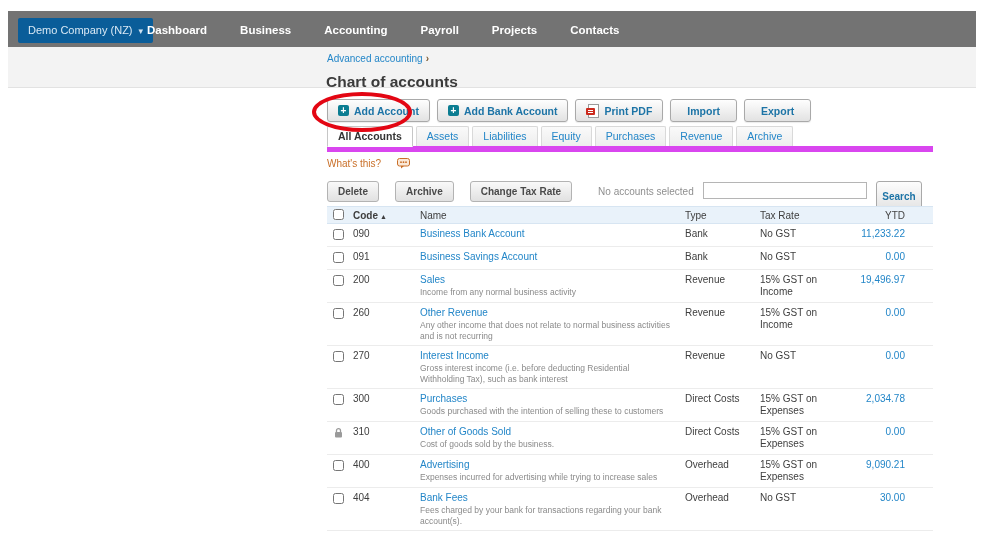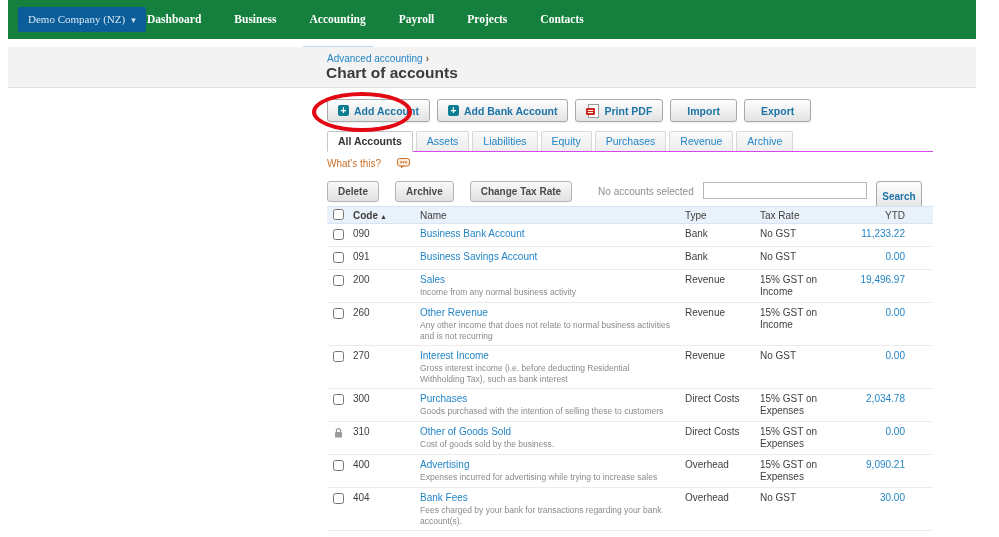--- a/index.html
+++ b/index.html
@@ -1,52 +1,52 @@
 <!DOCTYPE html>
 <html><head>
 <meta charset="utf-8">
 <style>
   * { margin:0; padding:0; box-sizing:border-box; }
   body { background:#fff; font-family:"Liberation Sans","DejaVu Sans",sans-serif; }
   .page { position:relative; width:999px; height:537px; background:#fff; overflow:hidden; }
 
   
-  .navbar { position:absolute; left:8px; top:0; width:968px; height:39px; background:#15803d;font-family:Liberation Serif, serif; }
+  .navbar { position:absolute; left:8px; top:11px; width:968px; height:39px; background:#737373; }
   .company-btn { position:absolute; left:10px; top:7px; height:25px; line-height:25px; padding:0 10px;
     background:#0a5d99; border-radius:2px; color:#d9e9f5; font-size:11px; cursor:pointer; }
   .company-btn .caret { font-size:9px; margin-left:6px; color:#cfe2f1; }
   .nav-items { position:absolute; left:136px; top:0; height:50px; display:flex; gap:27px; }
   .nav-item { position:relative; color:#ffffff; font-size:11.5px; font-weight:bold; line-height:39px;
     padding:0 3px; cursor:pointer; }
   .nav-item.active::after { content:""; position:absolute; left:-4px; right:-4px; bottom:0; height:4px;
     background:#b9d8ec; }
 
   
   .grayband { position:absolute; left:8px; top:47px; width:968px; height:41px; background:#f3f3f3;
     border-bottom:1px solid #e2e2e2; }
   .breadcrumb { position:absolute; left:319px; top:6px; font-size:10px; color:#2386c8; cursor:pointer; }
   .breadcrumb .bc-chevron { color:#7a5a33; margin-left:3px; font-weight:bold; }
-  .page-title { position:absolute; left:318px; top:17px; font-size:15.5px; font-weight:bold; color:#3b3b3b; }
+  .page-title { position:absolute; left:318px; top:26px; font-size:15.5px; font-weight:bold; color:#3b3b3b; }
 
   
   .actions { position:absolute; left:327px; top:99px; display:flex; gap:7px; }
   .btn { height:23px; padding:0 10px; display:flex; align-items:center; gap:5px;
     background:linear-gradient(#fefefe,#e2e2e2); border:1px solid #a9a9a9; border-radius:3px;
     color:#1d74a6; font-size:10.5px; font-weight:bold; cursor:pointer; box-shadow:0 1px 1px rgba(0,0,0,0.08); }
   .btn .plus-icon { width:11px; height:11px; background:#0c7d92; color:#fff; border-radius:2px;
     font-size:10px; font-weight:bold; line-height:11px; text-align:center; display:inline-block; }
   .btn.import, .btn.export { padding:0 16px; }
 
   
   .annotation-ellipse { position:absolute; left:312px; top:92px; width:100px; height:40px;
     border:4px solid #e30613; border-radius:50%; z-index:10; pointer-events:none; }
 
   
   .tabs { position:absolute; left:327px; top:132px; width:606px; height:20px;
-    border-bottom:1px solid #d946ef; display:flex; gap:3px; align-items:flex-end; }
+    border-bottom:6px solid #d946ef; display:flex; gap:3px; align-items:flex-end; }
   .tab { padding:3px 10px 4px; font-size:10.5px; color:#2386c8; cursor:pointer;
     background:linear-gradient(#fafafa,#ededed); border:1px solid #d9d9d9; border-bottom:none;
     border-radius:2px 2px 0 0; }
   .tab.active { background:#fff; border:1px solid #c6c6c6; border-bottom:1px solid #fff;
     margin-bottom:-1px; color:#333; font-weight:bold; }
 
   .whats-this { position:absolute; left:327px; top:158px; color:#c96f28; font-size:10px;
     display:flex; align-items:center; gap:16px; cursor:pointer; }
 
   

